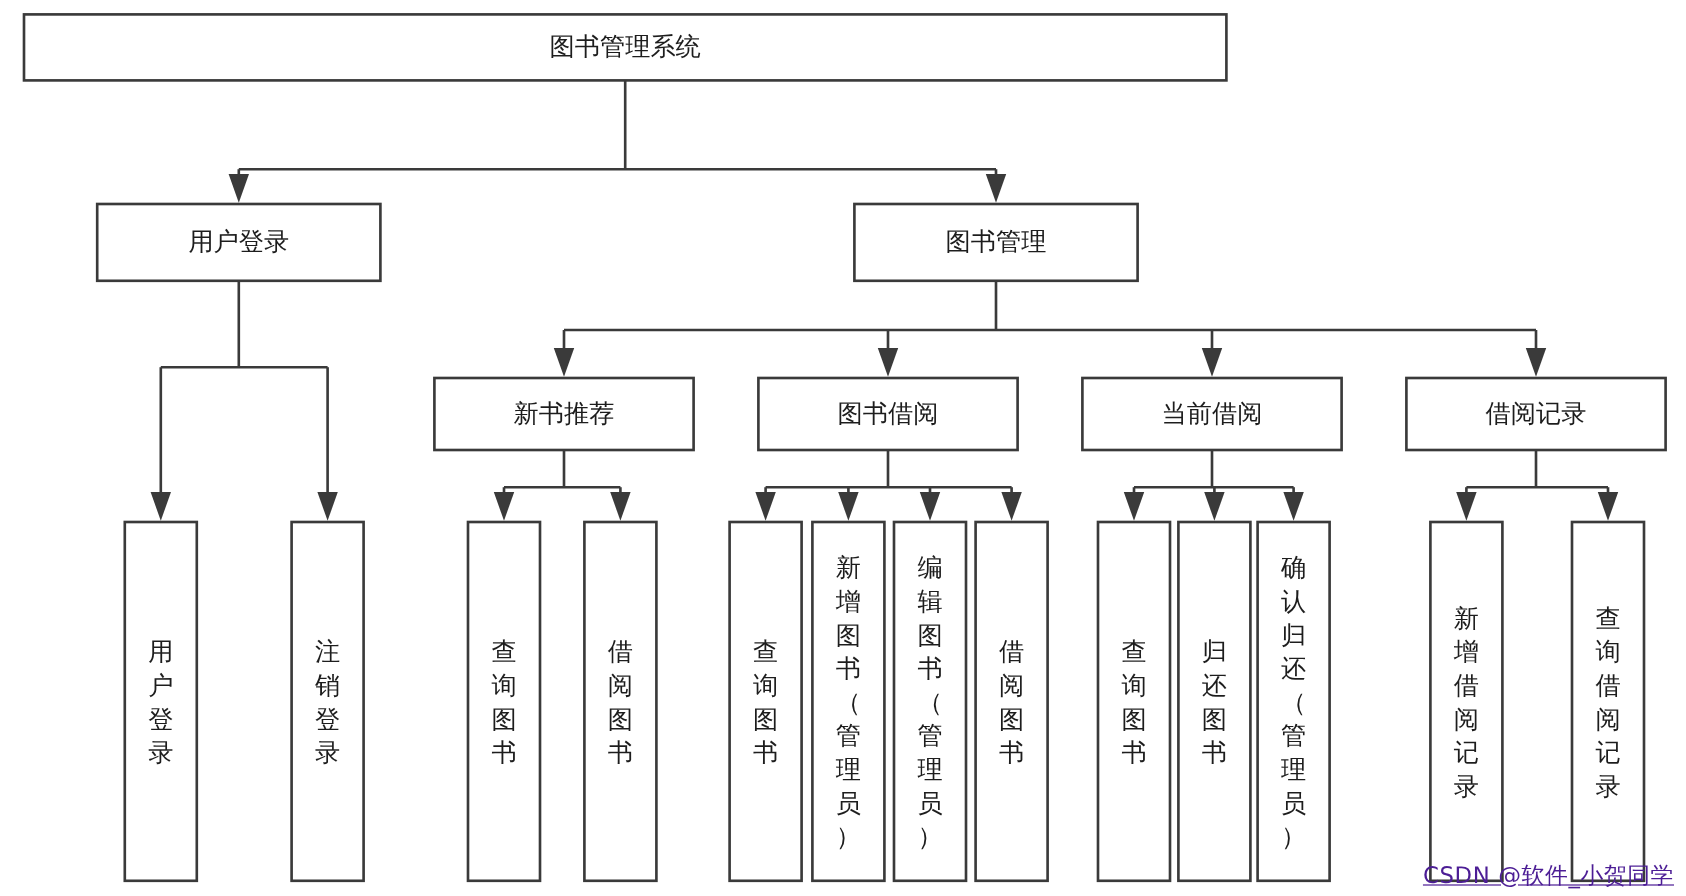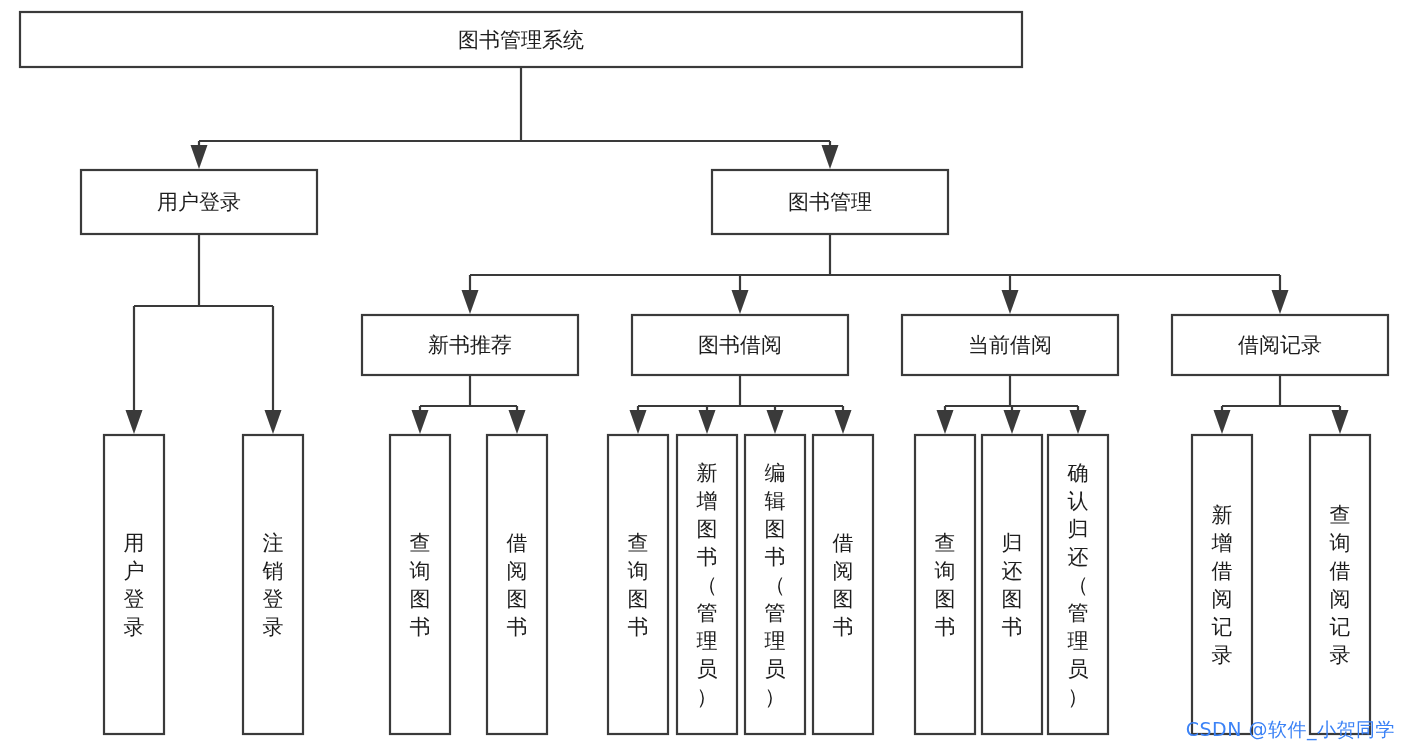--- a/index.html
+++ b/index.html
@@ -56,24 +56,25 @@
     font-size: 21px;
     fill: #1d1d1d;
     text-anchor: middle;
   }
   .watermark-text {
     position: absolute;
     right: 10px;
     bottom: 4px;
     font-family: "DejaVu Sans", "Liberation Sans", sans-serif;
     font-size: 19px;
-    color: #3b82f6;
+    color: #4c1d95;
     white-space: nowrap;
     user-select: none;
     letter-spacing: 0.5px;
+    text-decoration: underline;
   }
 </style>
 </head>
 <body>
 
 <div id="diagram-root">
 
   <svg class="diagram-canvas" id="diagram-svg" viewBox="0 0 1405 747">
     <g id="layer-connectors">
         <line x1="521" y1="67" x2="521" y2="141" class="connector"></line>

